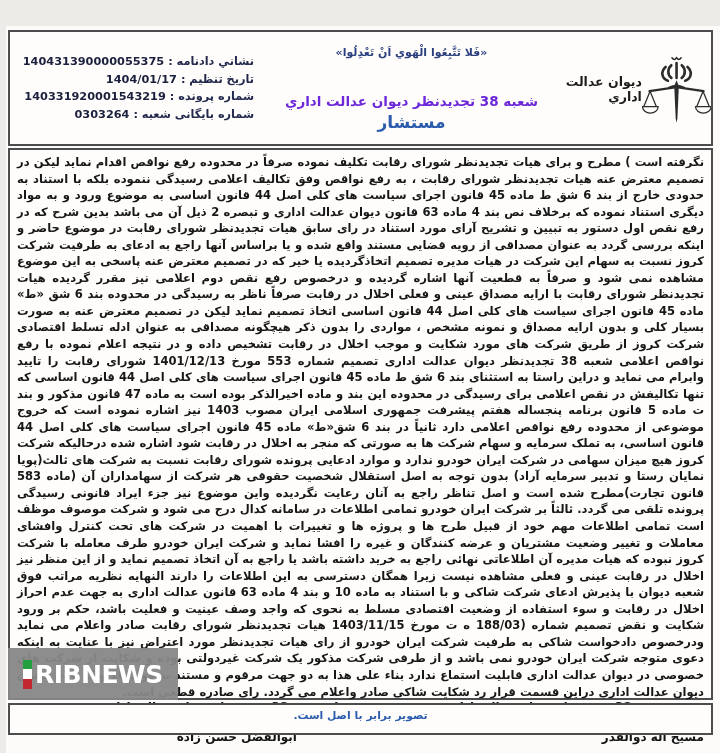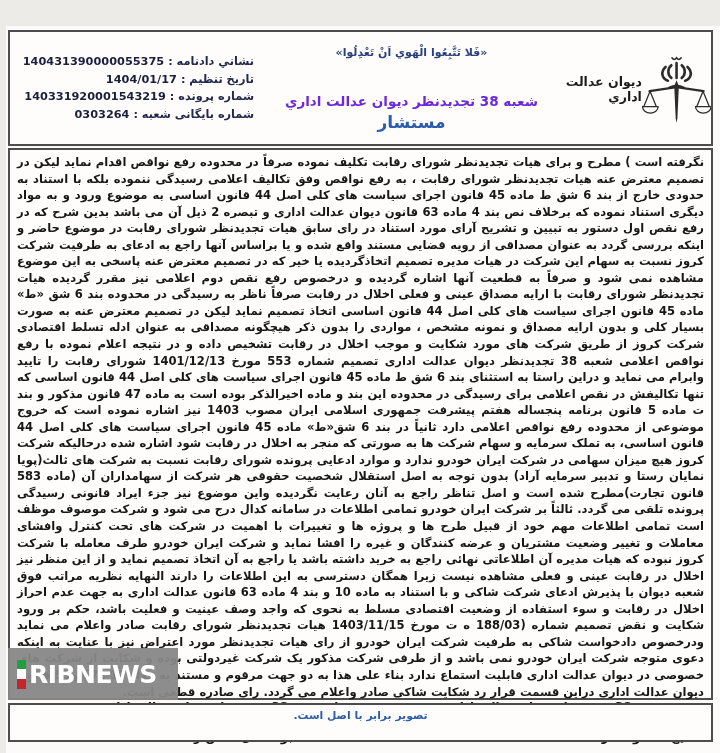--- a/index.html
+++ b/index.html
@@ -40,33 +40,33 @@
   .sig-row { display:flex; flex-direction:row; font-weight:bold; color:#141414; }
   .sig-row.titles { font-size:12px; }
   .sig-row.names { font-size:12px; margin-top:16px; }
   .sig-right { width:47%; text-align:right; }
   .sig-left  { width:42%; text-align:center; }
 
   
   .watermark {
     position:absolute; left:2px; top:622px; width:170px; height:52px;
     background:rgba(135,135,135,0.95);
-    display:flex; align-items:center; direction:ltr; padding-left:9px;
+    display:flex; align-items:center; direction:ltr; padding-left:15px;
   }
   .flag-bar { width:9px; height:29px; display:flex; flex-direction:column; margin-right:3px; }
   .flag-bar .g { flex:1; background:#239f40; }
   .flag-bar .w { flex:1; background:#ffffff; }
   .flag-bar .r { flex:1; background:#c4262e; }
   .watermark-text {
     color:#ffffff; font-size:25px; font-weight:bold; letter-spacing:-0.5px;
     font-family:"DejaVu Sans", sans-serif;
   }
 
   
-  .footer { top:677px; height:39px; text-align:center; padding-top:3px; }
+  .footer { top:677px; height:32px; text-align:center; padding-top:3px; }
   .certified { font-size:10.8px; font-weight:bold; color:#2b5cad; line-height:15px; }
   .address  { font-size:11px; font-weight:bold; color:#141414; line-height:17px; }
 </style>
 </head>
 <body>
 
 <div class="page">
   <div class="paper">
 
     <div class="box header">

